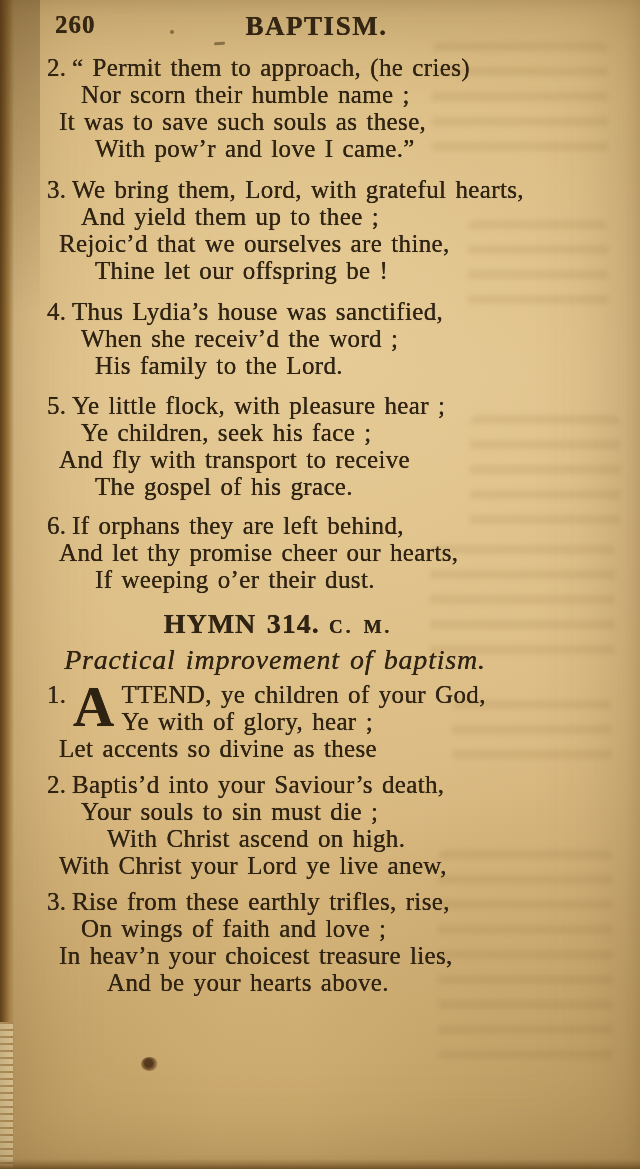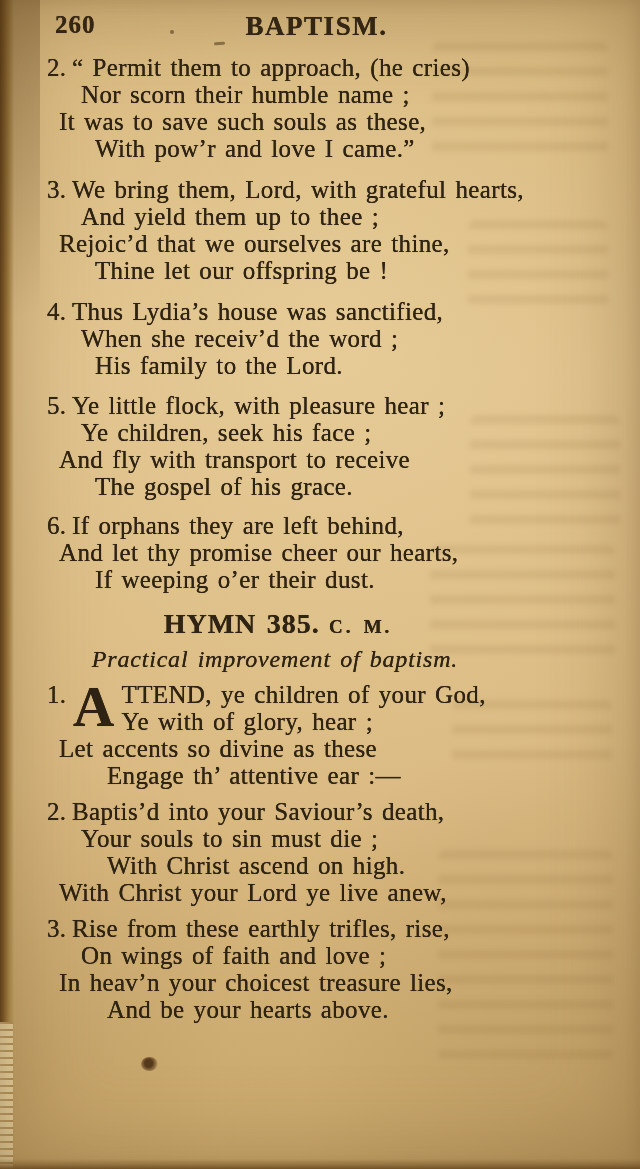--- a/index.html
+++ b/index.html
@@ -74,21 +74,21 @@
   .l1{display:flex;}
   .vnum{display:inline-block;min-width:25px;flex:0 0 25px;}
   .l2{padding-left:34px;}
   .l3{padding-left:12px;}
   .l4{padding-left:48px;}
   .h385 .l4{padding-left:60px;}
 
   .hymn-heading{margin-top:12px;text-align:center;padding-right:98px;line-height:38px;white-space:nowrap;}
   .hymn-title{font-size:28px;font-weight:bold;letter-spacing:1px;}
   .hymn-meter{font-size:19px;font-weight:bold;letter-spacing:3px;}
-  .hymn-subtitle{text-align:center;padding-right:104px;font-style:italic;font-size:24px;line-height:27px;margin-bottom:8px;letter-spacing:.8px;}
+  .hymn-subtitle{text-align:center;padding-right:104px;font-style:italic;font-size:28px;line-height:27px;margin-bottom:8px;letter-spacing:.8px;}
 
   .drop-row{display:flex;align-items:flex-start;}
   .dropcap{font-size:57px;line-height:49px;font-weight:bold;margin:1px 7px 0 1px;}
   .drop-lines .vline{line-height:27px;}
 </style>
 </head>
 <body>
 
 <div class="page">
 
@@ -149,36 +149,35 @@
       <div class="vline l1">
           <span class="vnum">6.</span>
           <span>If orphans they are left behind,</span>
         </div>
       <div class="vline l3">And let thy promise cheer our hearts,</div>
       <div class="vline l4">If weeping o’er their dust.</div>
     </div>
 
     <div class="h385">
       <div class="hymn-heading">
-        <span class="hymn-title">HYMN 385.</span>
+        <span class="hymn-title">HYMN 314.</span>
         <span class="hymn-meter">C. M.</span>
       </div>
       <div class="hymn-subtitle">Practical improvement of baptism.</div>
 
       <div class="verse g9">
         <div class="drop-row">
           <span class="vnum">1.</span>
           <span class="dropcap">A</span>
           <div class="drop-lines">
             <div class="vline">TTEND, ye children of your God,</div>
             <div class="vline">Ye with of glory, hear ;</div>
           </div>
         </div>
         <div class="vline l3">Let accents so divine as these</div>
-        <div class="vline l4">Engage th’ attentive ear :—</div>
       </div>
 
       <div class="verse g9">
         <div class="vline l1">
             <span class="vnum">2.</span>
             <span>Baptis’d into your Saviour’s death,</span>
           </div>
         <div class="vline l2">Your souls to sin must die ;</div>
         <div class="vline l4">With Christ ascend on high.</div>
         <div class="vline l3">With Christ your Lord ye live anew,</div>

